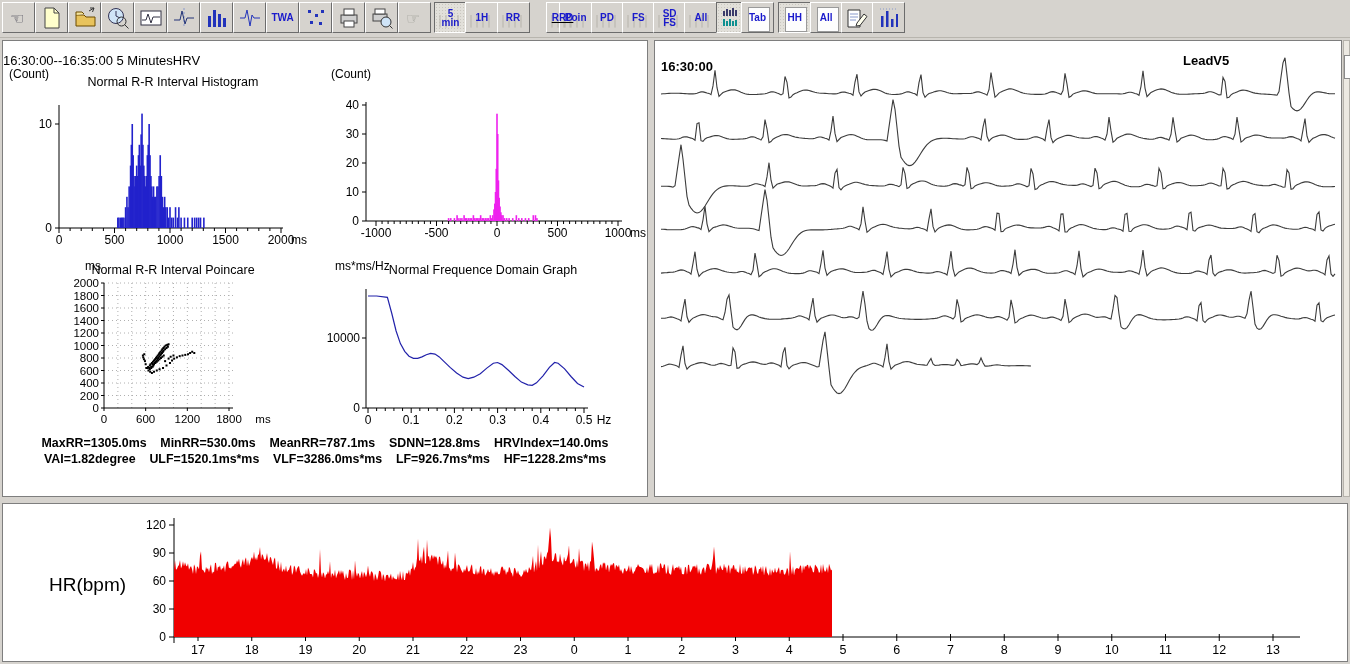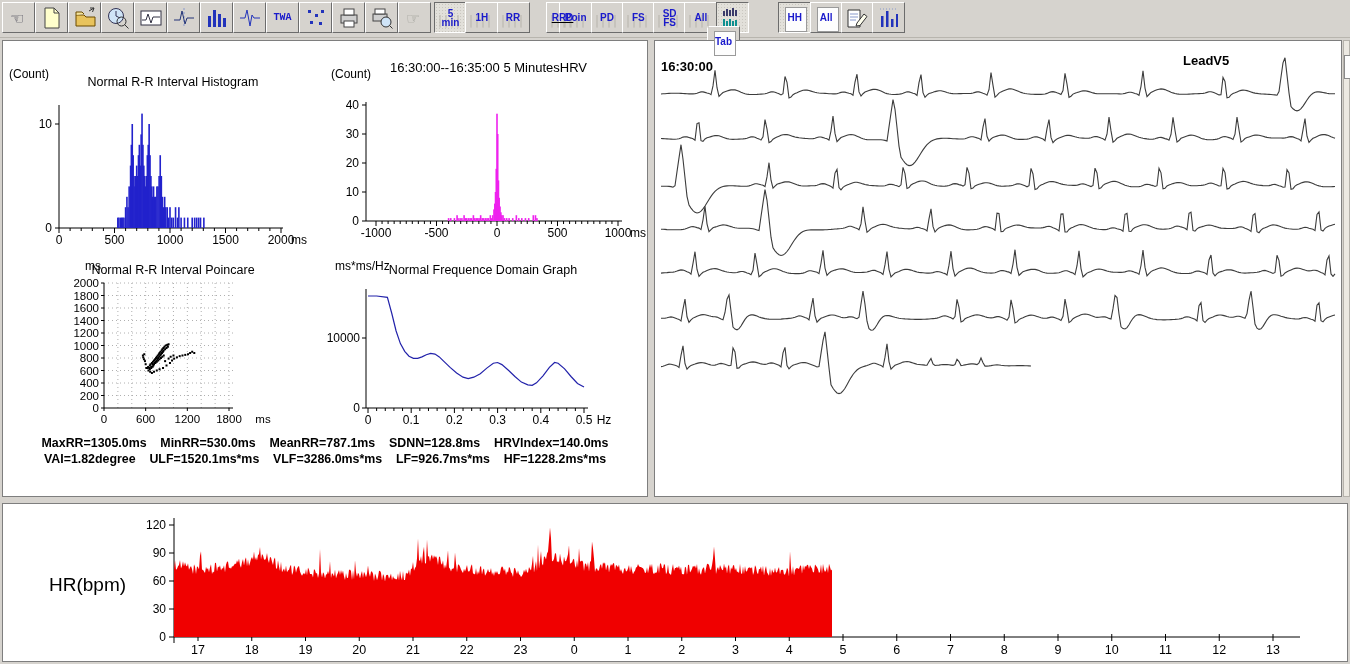--- a/index.html
+++ b/index.html
@@ -83,21 +83,21 @@
           <path d="M3 21V10h3v11zM8 21V4h3v17zM13 21V8h3v13zM18 21v-9h3v9z" fill="#2233bb"></path>
         </svg>
       </div>
       <div class="tbtn" style="left: 233px;">
         <svg viewBox="0 0 24 24">
           <path d="M2 12h5l2-8 3 16 2-11 2 3h6" stroke="#2233bb" fill="none"></path>
         </svg>
       </div>
       <div class="tbtn" style="left: 266px;">
         <svg viewBox="0 0 24 24"></svg>
-        <span class="lbl" style="position: absolute; font-family: Liberation Mono, monospace;">TWA</span>
+        <span class="lbl" style="position: absolute;">TWA</span>
       </div>
       <div class="tbtn" style="left: 299px;">
         <svg viewBox="0 0 24 24">
           <g fill="#2233bb">
             <rect x="4" y="4" width="3" height="3"></rect>
             <rect x="11" y="8" width="3" height="3"></rect>
             <rect x="17" y="4" width="3" height="3"></rect>
             <rect x="6" y="15" width="3" height="3"></rect>
             <rect x="15" y="16" width="3" height="3"></rect>
           </g>
@@ -172,21 +172,21 @@
           </g>
           <g fill="#0f9090">
             <rect x="3" y="13" width="2" height="7"></rect>
             <rect x="6" y="15" width="2" height="5"></rect>
             <rect x="9" y="13" width="2" height="7"></rect>
             <rect x="12" y="15" width="2" height="5"></rect>
             <rect x="15" y="14" width="2" height="6"></rect>
           </g>
         </svg>
       </div>
-      <div class="tbtn" style="left: 707px; margin-top: 24px;">
+      <div class="tbtn" style="left: 741px;">
         <div class="docbg"></div>
         <span class="lbl">Tab</span>
       </div>
       <div class="tbtn pressed" style="left: 778.3px;">
         <div class="docbg"></div>
         <span class="lbl">HH</span>
       </div>
       <div class="tbtn" style="left: 809.6px;">
         <div class="docbg"></div>
         <span class="lbl">All</span>
@@ -200,21 +200,21 @@
       </div>
       <div class="tbtn" style="left: 872.2px;">
         <svg viewBox="0 0 24 24">
           <path d="M4 21V10h2.5v11zM9 21V5h2.5v16zM14 21v-8h2.5v8zM19 21V8h2v13z" fill="#2233bb"></path>
           <path d="M3 3h18" stroke="#8899cc" stroke-dasharray="1 2"></path>
         </svg>
       </div>
     </div>
 
   <div id="hrv-panel" class="panel">
-    <div class="abslabel hdr" style="left:0;top:19px;width:584px;text-align:right;">16:30:00--16:35:00  5 MinutesHRV</div>
+    <div class="abslabel hdr" style="left:0;top:12px;width:584px;text-align:left;">16:30:00--16:35:00  5 MinutesHRV</div>
 
     <div class="abslabel unit" style="left:6px;top:26px;">(Count)</div>
     <div class="abslabel ctitle" style="left:55px;top:34px;width:230px;">Normal R-R Interval Histogram</div>
 
     <div class="abslabel unit" style="left:328px;top:26px;">(Count)</div>
 
     <svg id="svg-rr-hist" width="312" height="168" style="left:8px;top:56px;">
         <line x1="48" y1="8" x2="48" y2="131" stroke="#000"></line>
         <line x1="48" y1="131" x2="272" y2="131" stroke="#000"></line>
         <line x1="48" y1="131" x2="48" y2="136" stroke="#000"></line>

